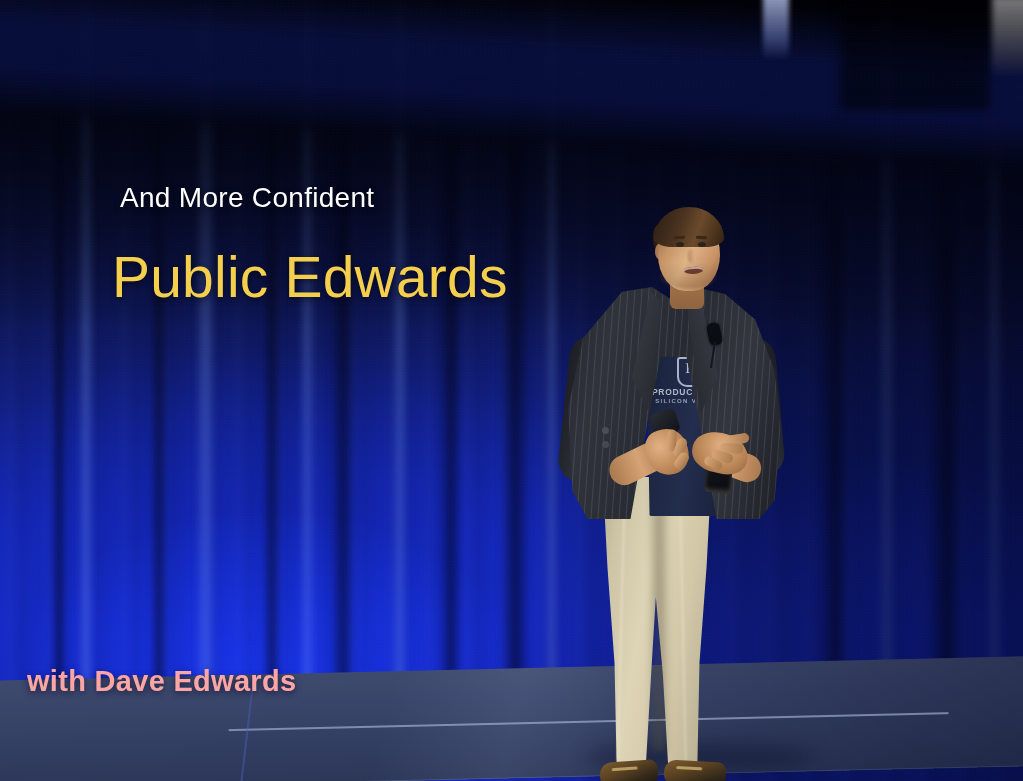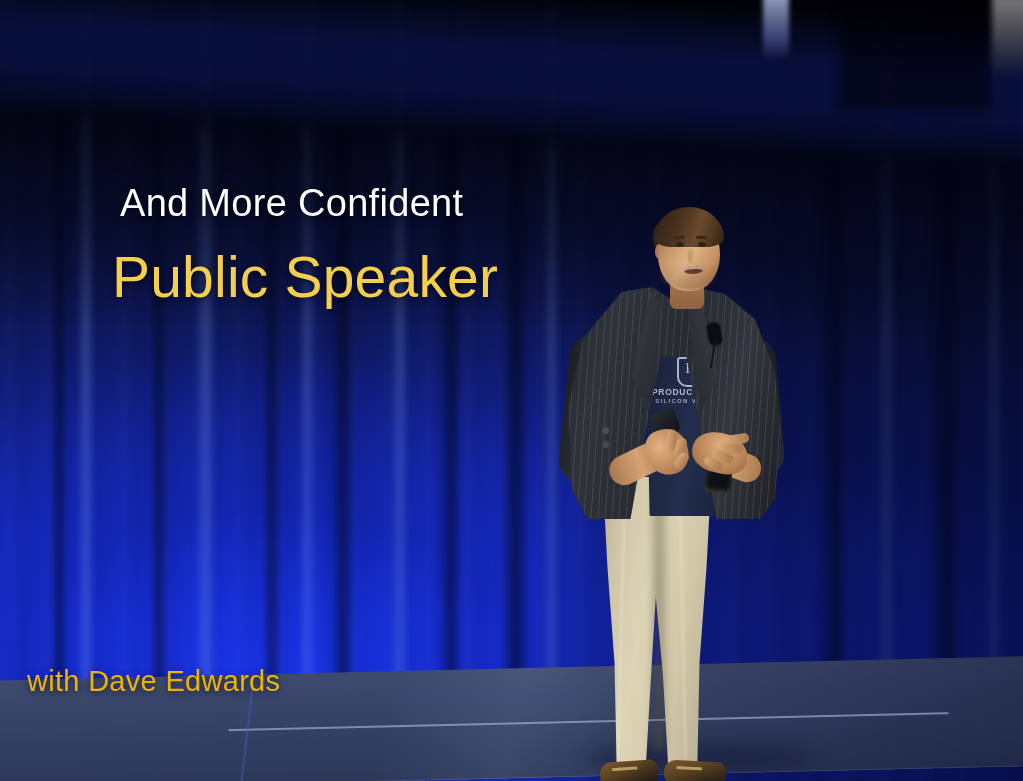--- a/index.html
+++ b/index.html
@@ -506,21 +506,21 @@
     font-weight: normal;
     color: #f4cf4e;
     letter-spacing: 0.2px;
     line-height: 1;
     white-space: nowrap;
     text-shadow: 0 2px 6px rgba(0,0,0,0.55);
   }
   .title-sub {
     position: absolute;
     left: 120px; top: 184px;
-    font-size: 38px;
+    font-size: 28px;
     font-weight: normal;
     color: #ffffff;
     letter-spacing: 0.3px;
     line-height: 1;
     white-space: nowrap;
     text-shadow: 0 2px 6px rgba(0,0,0,0.55);
   }
   .title-third {
     position: absolute;
     left: 112px; top: 249px;
@@ -529,22 +529,22 @@
     color: #f4cf4e;
     letter-spacing: 0.2px;
     line-height: 1;
     white-space: nowrap;
     text-shadow: 0 2px 6px rgba(0,0,0,0.55);
   }
   .byline {
     position: absolute;
     left: 27px; top: 667px;
     font-size: 29px;
-    font-weight: normal;
-    color: #eab308;
+    font-weight: bold;
+    color: #fca5a5;
     letter-spacing: 0.3px;
     line-height: 1;
     white-space: nowrap;
     text-shadow: 0 2px 7px rgba(0,0,40,0.60);
   }
 </style>
 </head>
 <body>
 
 <div class="slide">
@@ -639,16 +639,16 @@
     <div class="sp phone-hl"></div>
     <div class="sp hand-r">
       <span class="finger" style="left:30px; top:-2px; width:24px; height:10px; transform:rotate(-22deg);"></span>
       <span class="finger" style="left:26px; top:8px;  width:24px; height:10px; transform:rotate(-8deg);"></span>
       <span class="finger" style="left:20px; top:18px; width:22px; height:10px; transform:rotate(4deg);"></span>
       <span class="finger" style="left:14px; top:27px; width:19px; height:9px;  transform:rotate(14deg);"></span>
     </div>
   </div>
 
   <div class="title-sub">And More Confident</div>
-  <div class="title-third">Public Speaker</div>
+  <div class="title-third">Public Edwards</div>
   <div class="byline">with Dave Edwards</div>
 
 </div>
 
 </body></html>

